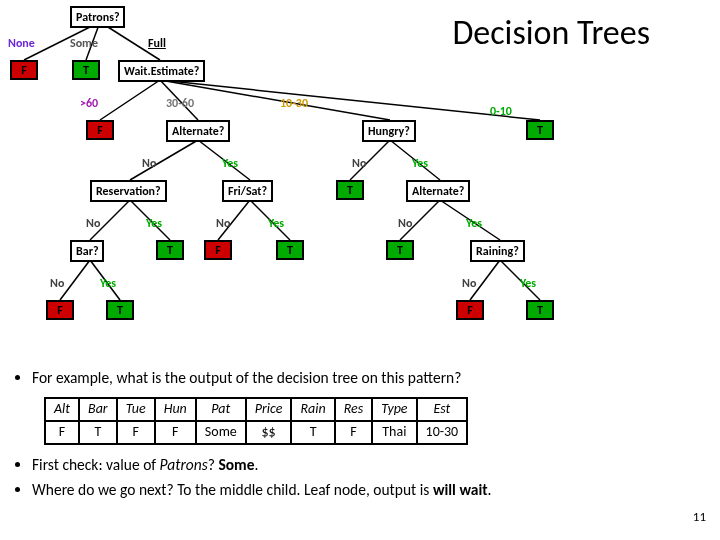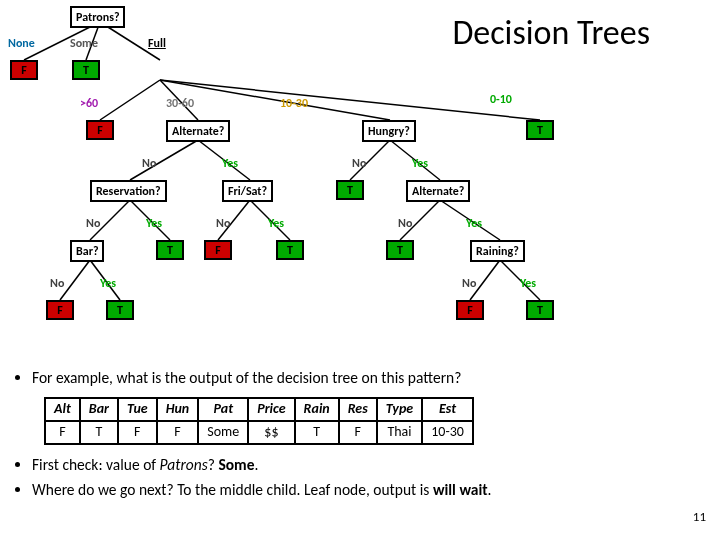--- a/index.html
+++ b/index.html
@@ -10,23 +10,23 @@
   .leaf { position: absolute; border: 2px solid #000; font-weight: bold; font-size: 12px; text-align: center; width: 28px; height: 20px; line-height: 16px; }
   .leaf.t { background: #0a0; color: #000; }
   .leaf.f { background: #c00; color: #000; }
   .edge { position: absolute; font-weight: bold; font-size: 12px; }
   svg.lines { position: absolute; top: 0; left: 0; width: 720px; height: 360px; pointer-events: none; }
   svg.lines line { stroke: #000; stroke-width: 1.5; }
   .bullets { position: absolute; top: 368px; left: 14px; width: 692px; font-size: 15.5px; line-height: 1.35; }
   .bullets li { margin-left: 18px; margin-bottom: 4px; }
   table.pattern { border-collapse: collapse; margin: 8px 0 10px 30px; }
   table.pattern th, table.pattern td { border: 2px solid #000; padding: 1px 8px; text-align: center; font-size: 14px; font-style: normal; }
-  table.pattern th { font-style: italic; font-weight: bold; margin-top: 48px; }
+  table.pattern th { font-style: italic; font-weight: normal; margin-top: 48px; }
   .pagenum { position: absolute; bottom: 16px; right: 14px; font-size: 13px; }
-  .c-none { color: #0369a1; text-align: right; }
+  .c-none { color: #6d28d9; text-align: right; }
   .c-some { color: #555; }
   .c-full { color: #000000; text-decoration: underline; }
   .c-60 { color: #a21caf; }
   .c-3060 { color: #737373; }
   .c-1030 { color: #c90; }
   .c-010 { color: #0a0; }
   .c-no { color: #404040; }
   .c-yes { color: #0a0; }
 </style>
 </head>
@@ -68,25 +68,26 @@
       <line x1="500" y1="260" x2="540" y2="300"></line>
 </svg>
 
 <div class="node" style="left:70px; top:6px">Patrons?</div>
 <span class="edge c-none" style="left:8px; top:36px">None</span>
 <span class="edge c-some" style="left:70px; top:36px">Some</span>
 <span class="edge c-full" style="left:148px; top:36px">Full</span>
 
 <div class="leaf f" style="left:10px; top:60px">F</div>
 <div class="leaf t" style="left:72px; top:60px">T</div>
+<div class="node" style="left:118px; top:60px">Wait.Estimate?</div>
 
 <span class="edge c-60" style="left:80px;  top:96px">&gt;60</span>
 <span class="edge c-3060" style="left:166px; top:96px">30-60</span>
 <span class="edge c-1030" style="left:280px; top:96px">10-30</span>
-<span class="edge c-010" style="left:490px; top:92px">0-10</span>
+<span class="edge c-010" style="left:490px; top:104px">0-10</span>
 
 <div class="leaf f" style="left:86px; top:120px">F</div>
 <div class="node" style="left:166px; top:120px">Alternate?</div>
 <div class="node" style="left:362px; top:120px">Hungry?</div>
 <div class="leaf t" style="left:526px; top:120px">T</div>
 
 <span class="edge c-no" style="left:142px; top:156px">No</span>
 <span class="edge c-yes" style="left:222px; top:156px">Yes</span>
 <span class="edge c-no" style="left:352px; top:156px">No</span>
 <span class="edge c-yes" style="left:412px; top:156px">Yes</span>

